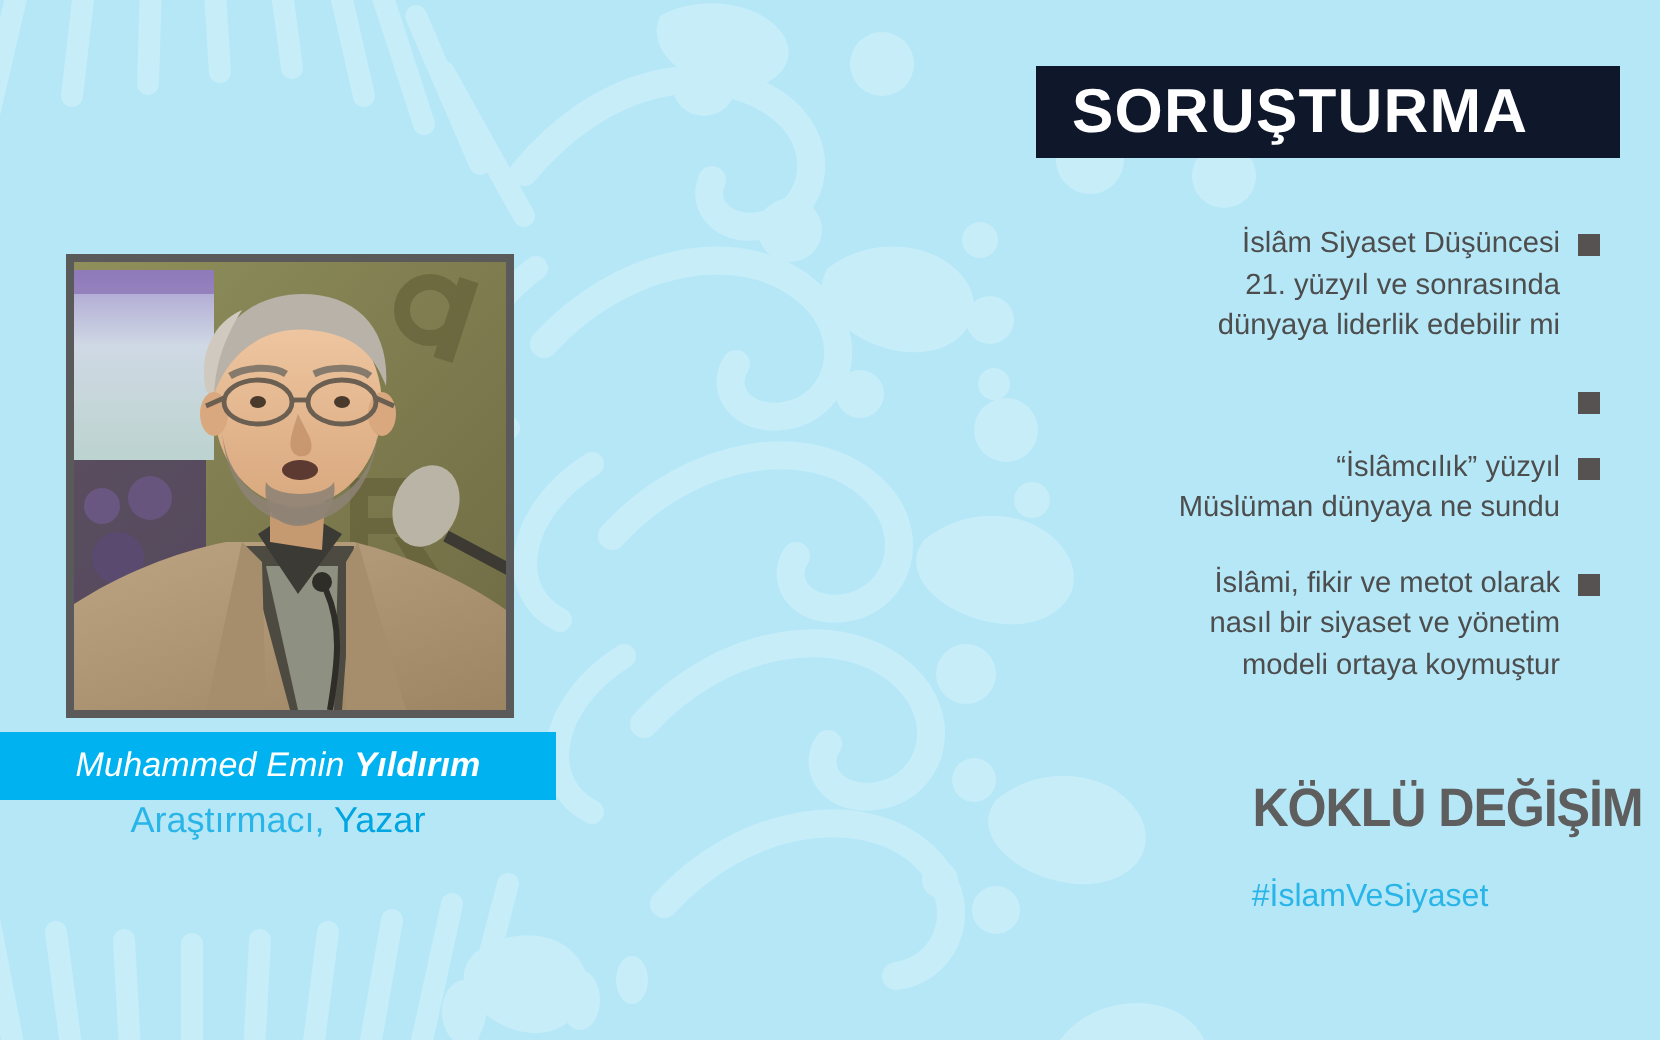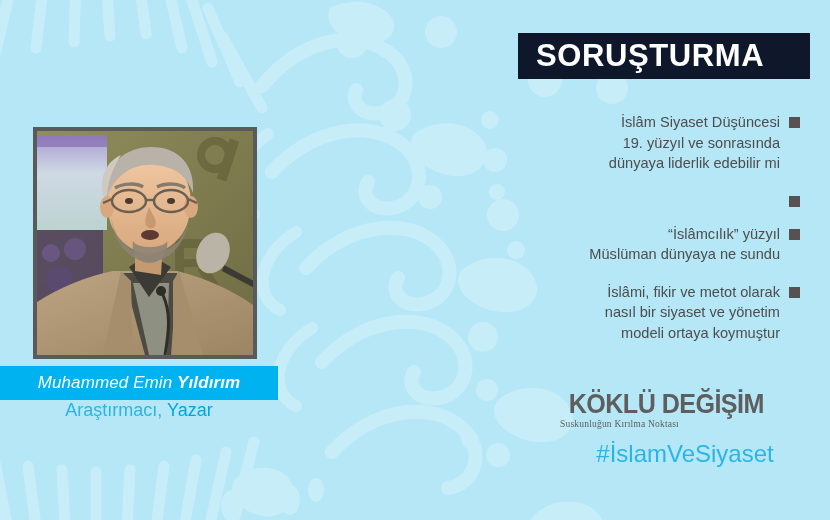--- a/index.html
+++ b/index.html
@@ -115,24 +115,24 @@
     height: 11px;
     background: #575252;
     margin-left: 9px;
     margin-top: 5px;
     flex: 0 0 auto;
   }
 
   
   .logo-block {
     position: absolute;
-    left: 560px;
+    left: 580px;
     top: 390px;
     width: 250px;
-    text-align: left;
+    text-align: right;
   }
   .logo-word {
     color: #5e5e5e;
     font-size: 27px;
     font-weight: 700;
     letter-spacing: -0.6px;
     font-family: "Liberation Sans", sans-serif;
     transform: scaleX(0.93);
     line-height: 28px;
   }
@@ -144,21 +144,21 @@
     margin-top: 1px;
   }
 
   .hashtag {
     position: absolute;
     left: 560px;
     top: 440px;
     width: 250px;
     text-align: center;
     color: #2ab5e8;
-    font-size: 24px;
+    font-size: 16px;
     white-space: nowrap;
   }
 </style>
 </head>
 <body>
 
 <div id="poster">
 
   <div class="bg-layer">
     <svg class="bg-svg" width="830" height="520" viewBox="0 0 830 520">
@@ -342,21 +342,21 @@
 
   <div class="role-line"><span>Araştırmacı, </span><b>Yazar</b></div>
 
   <div class="title-banner">
     <span class="ttl">SORUŞTURMA</span>
   </div>
 
   <div class="topics">
     <div class="topic-row">
       <div class="topic-text">İslâm Siyaset Düşüncesi
-19. yüzyıl ve sonrasında
+21. yüzyıl ve sonrasında
 dünyaya liderlik edebilir mi</div>
       <div class="topic-bullet"></div>
     </div>
     <div class="topic-row">
       <div class="topic-bullet"></div>
     </div>
     <div class="topic-row">
       <div class="topic-text">“İslâmcılık” yüzyıl
 Müslüman dünyaya ne sundu</div>
       <div class="topic-bullet"></div>
@@ -364,18 +364,17 @@
     <div class="topic-row">
       <div class="topic-text">İslâmi, fikir ve metot olarak
 nasıl bir siyaset ve yönetim
 modeli ortaya koymuştur</div>
       <div class="topic-bullet"></div>
     </div>
   </div>
 
   <div class="logo-block">
     <div class="logo-word">KÖKLÜ DEĞİŞİM</div>
-    <div class="logo-tag">Suskunluğun Kırılma Noktası</div>
   </div>
 
   <div class="hashtag">#İslamVeSiyaset</div>
 
 </div>
 
 </body></html>

